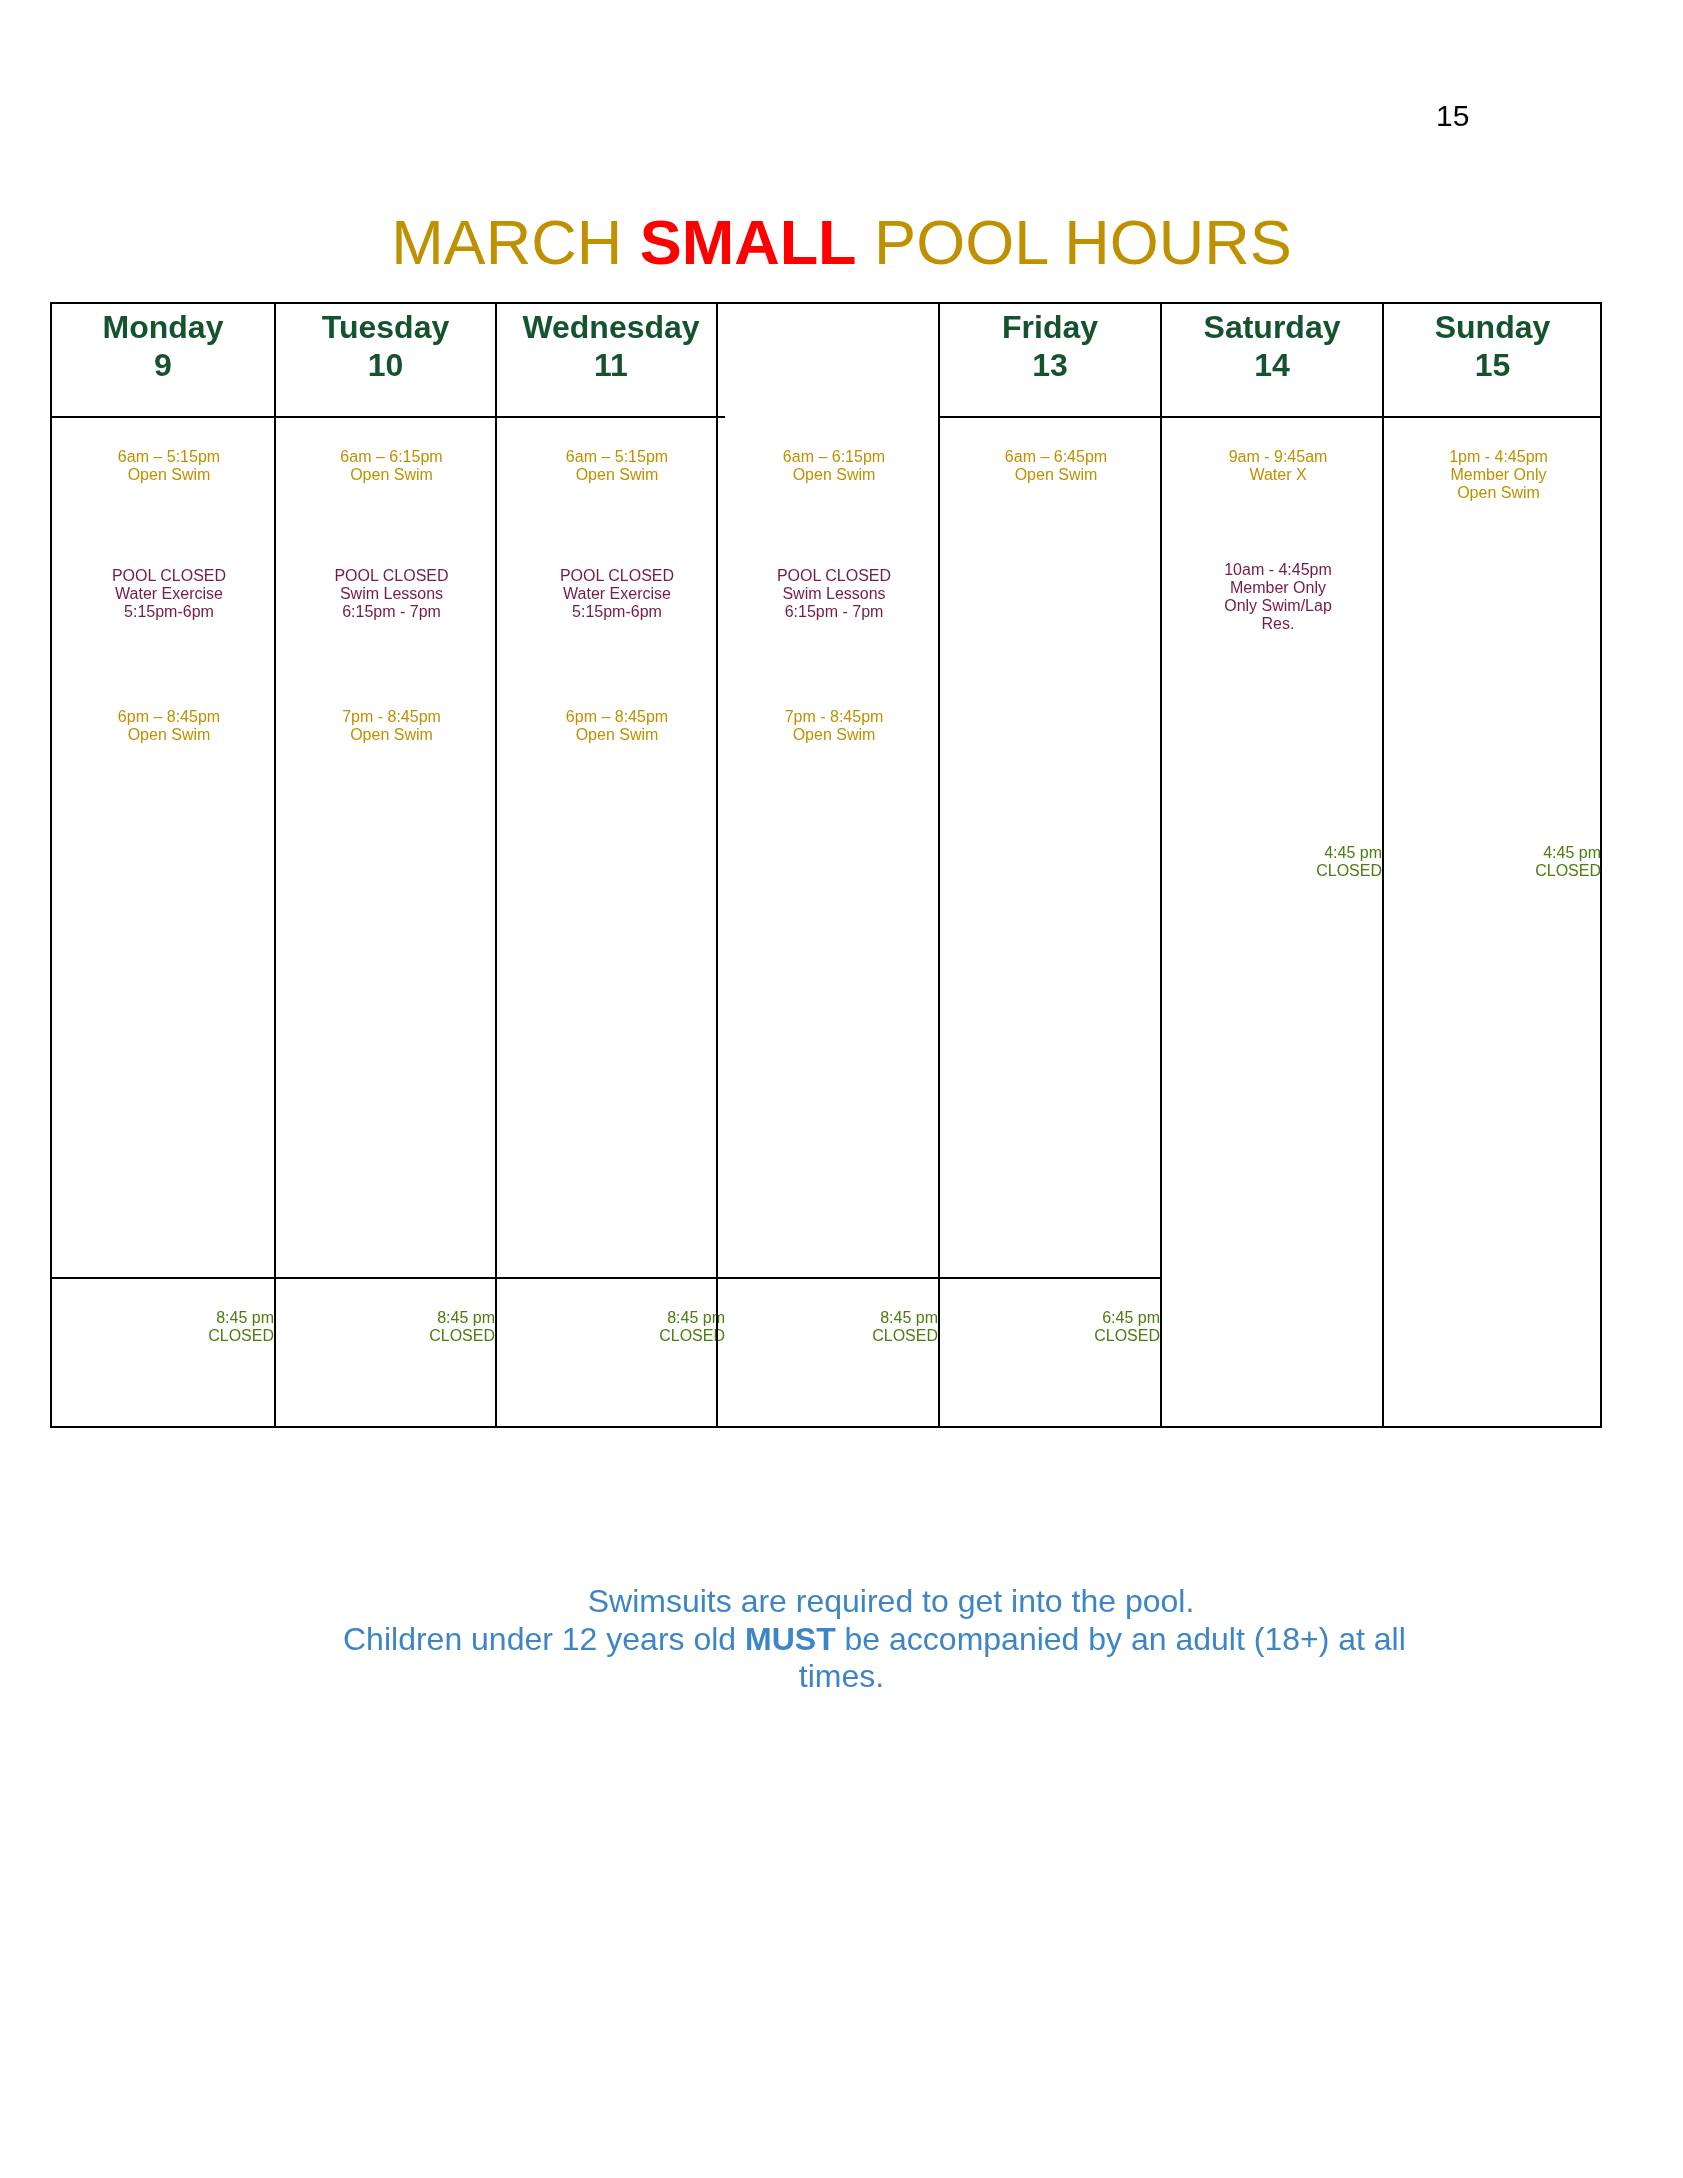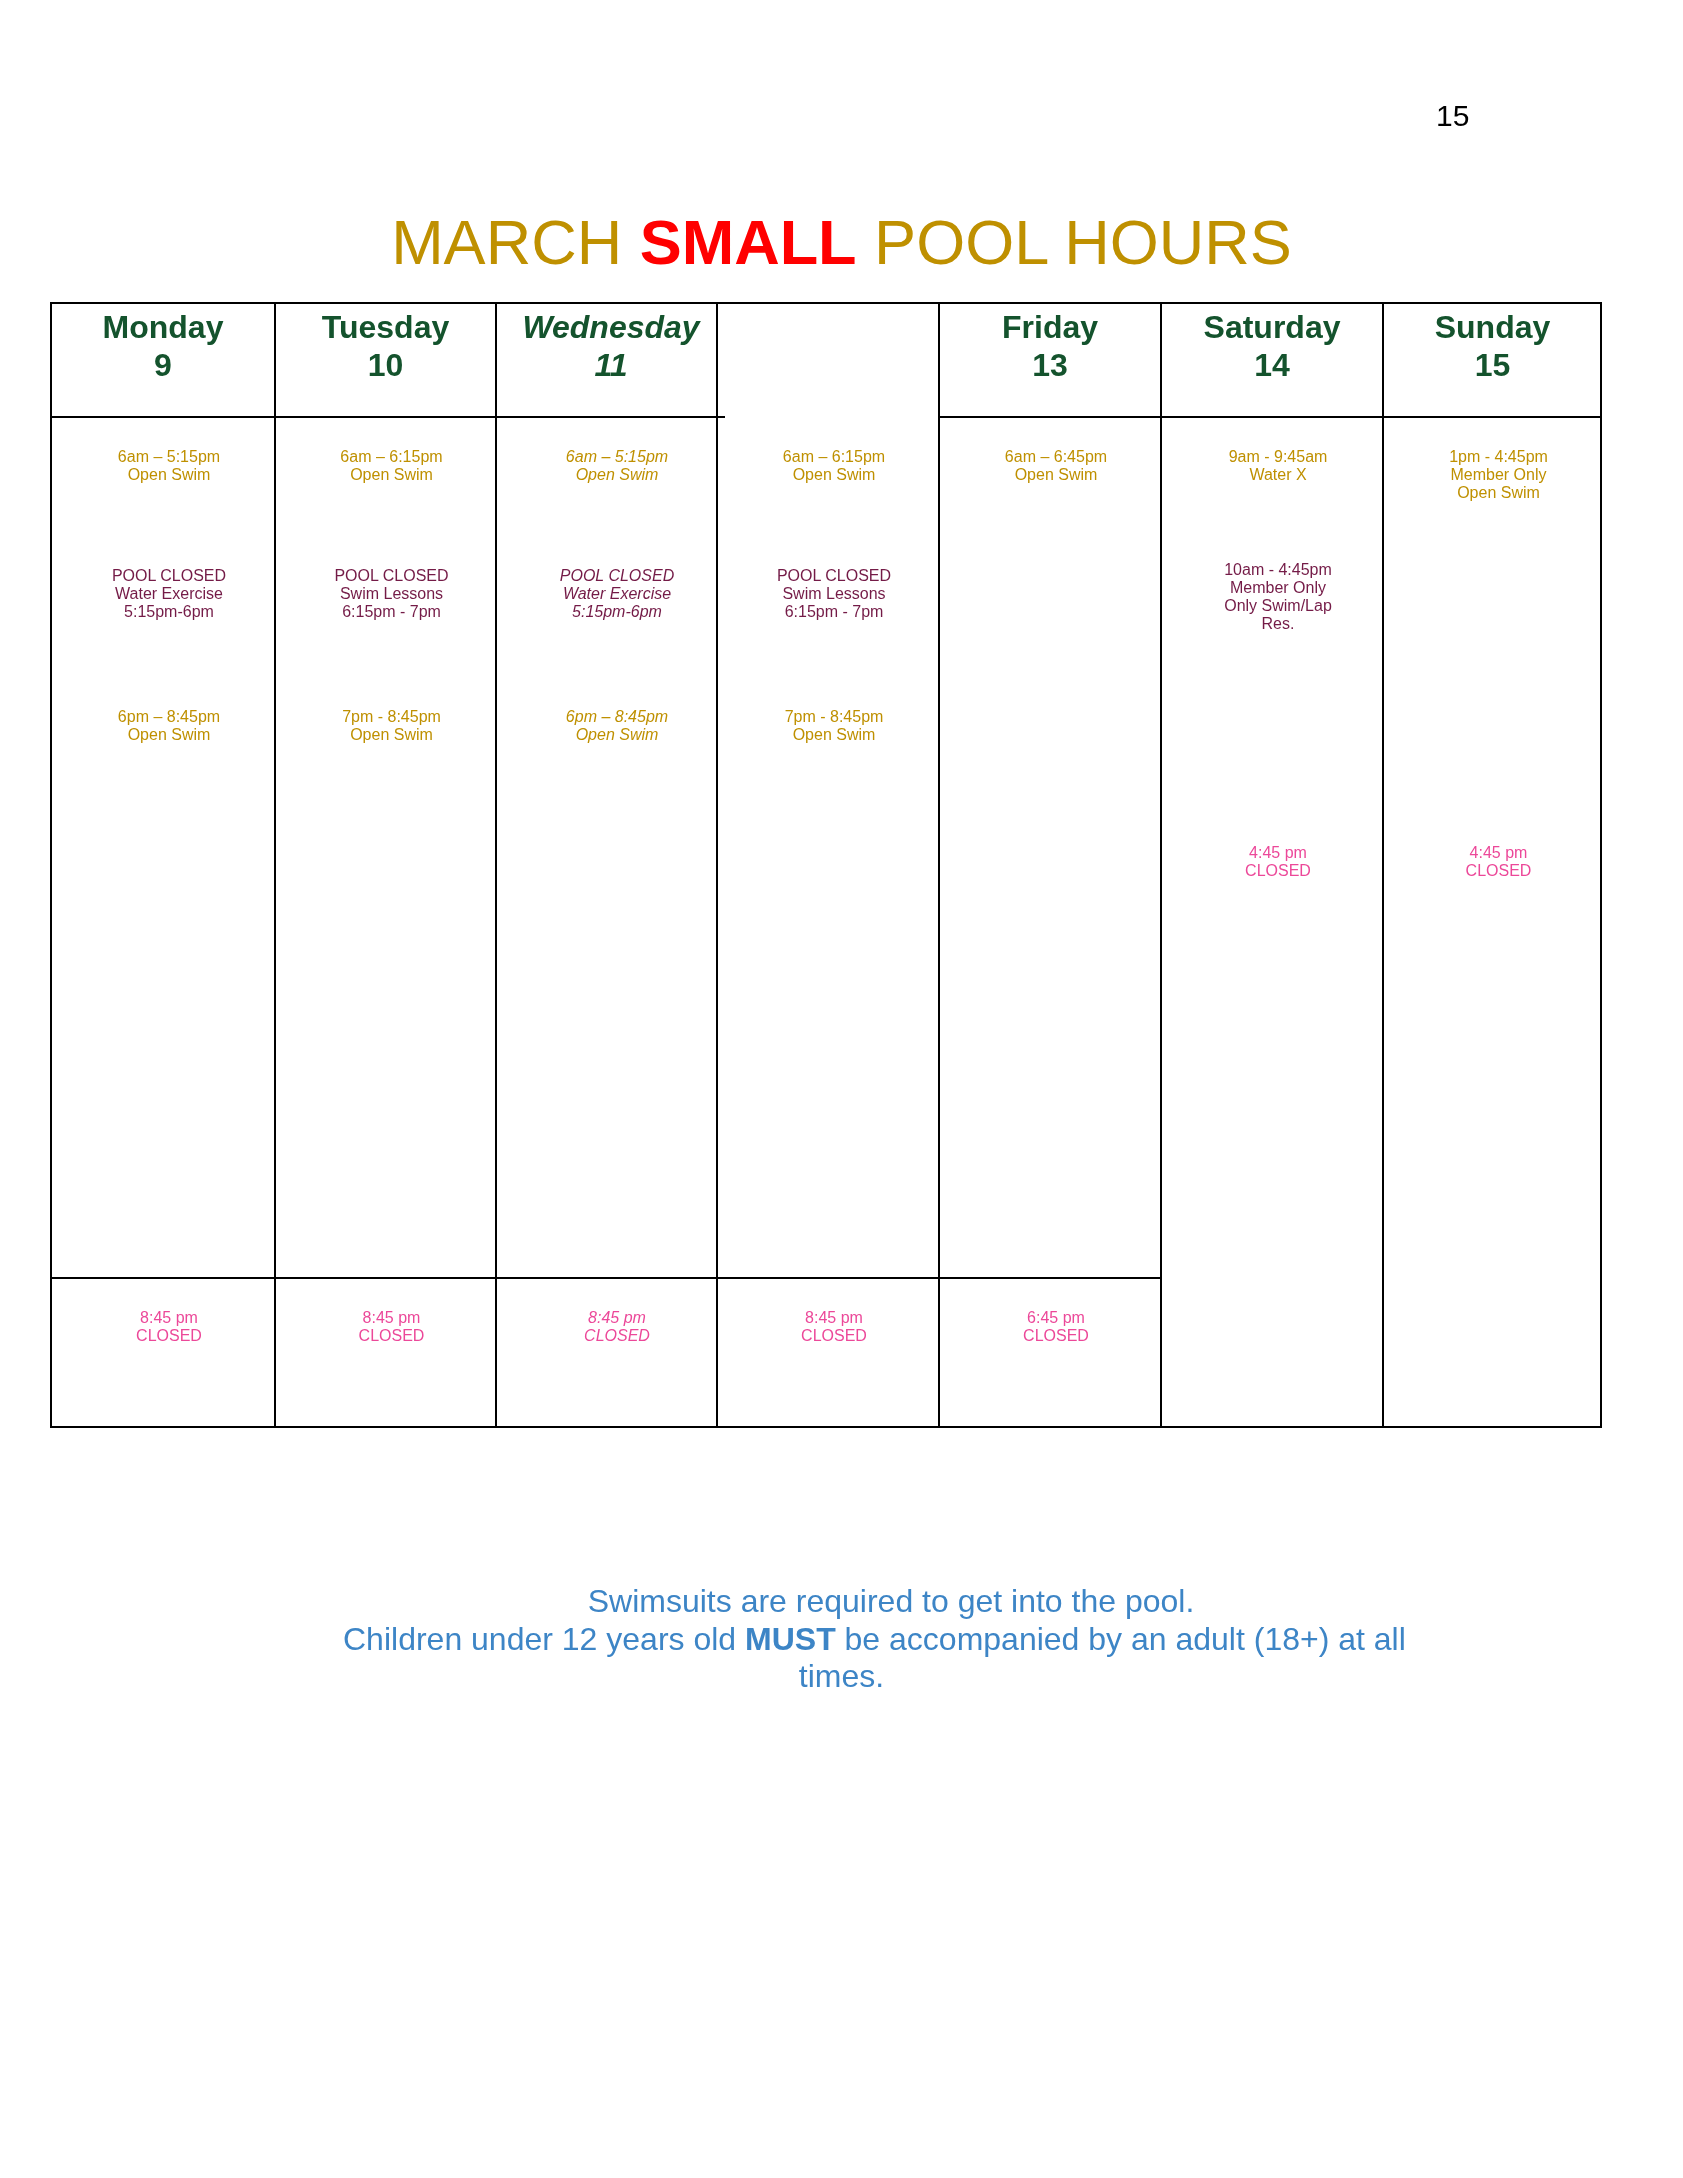--- a/index.html
+++ b/index.html
@@ -7,21 +7,21 @@
   .page-num { position:absolute; left:1436px; top:99px; font-size:30px; color:#000; }
   .title { position:absolute; left:0; width:1683px; top:206px; text-align:center; font-size:63px; color:#bf9000; letter-spacing:0; }
   .title .em { color:#ff0000; font-weight:bold; }
   .tbl { position:absolute; left:50px; top:302px; width:1552px; height:1126px; border:2px solid #000; box-sizing:border-box; }
   .col { position:absolute; top:0; bottom:0; border-left:2px solid #000; box-sizing:border-box; }
   .col:first-child { border-left:none; }
   .hdr { position:absolute; left:0; right:0; top:0; height:114px; border-bottom:2px solid #000; text-align:center; color:#14532d; font-weight:bold; font-size:32px; line-height:38px; padding-top:4px; box-sizing:border-box; }
   .blk { position:absolute; left:12px; right:0; text-align:center; }
   .gold { color:#bf9000; }
   .maroon { color:#741b47; }
-  .red { color:#ec4899; }
+  .red { color:#4d7c0f;text-align:right; }
   .foot { position:absolute; left:0; right:0; top:1277px; height:2px; background:#000; }
   .note { position:absolute; color:#3d85c6; font-size:32px; line-height:38px; }
   .note b { font-weight:bold; }
 </style>
 </head>
 <body>
 
 <div class="page-num">15</div>
 
 <div class="title"><span>MARCH </span><span class="em">SMALL</span><span> POOL HOURS</span></div>
@@ -71,21 +71,21 @@
         <div>7pm - 8:45pm</div>
         <div>Open Swim</div>
       </div>
     <div class="foot" style="top:973px"></div>
     <div class="blk red" style="top:1005px">
         <div>8:45 pm</div>
         <div>CLOSED</div>
       </div>
   </div>
 
-  <div class="col" style="left:443px;width:230px;font-style:italic;">
+  <div class="col" style="left:443px;width:230px;">
     <div class="hdr">
         <div>Wednesday</div>
         <div>11</div>
       </div>
     <div class="blk gold" style="top:144px">
         <div>6am – 5:15pm</div>
         <div>Open Swim</div>
       </div>
     <div class="blk maroon" style="top:263px">
         <div>POOL CLOSED</div>

